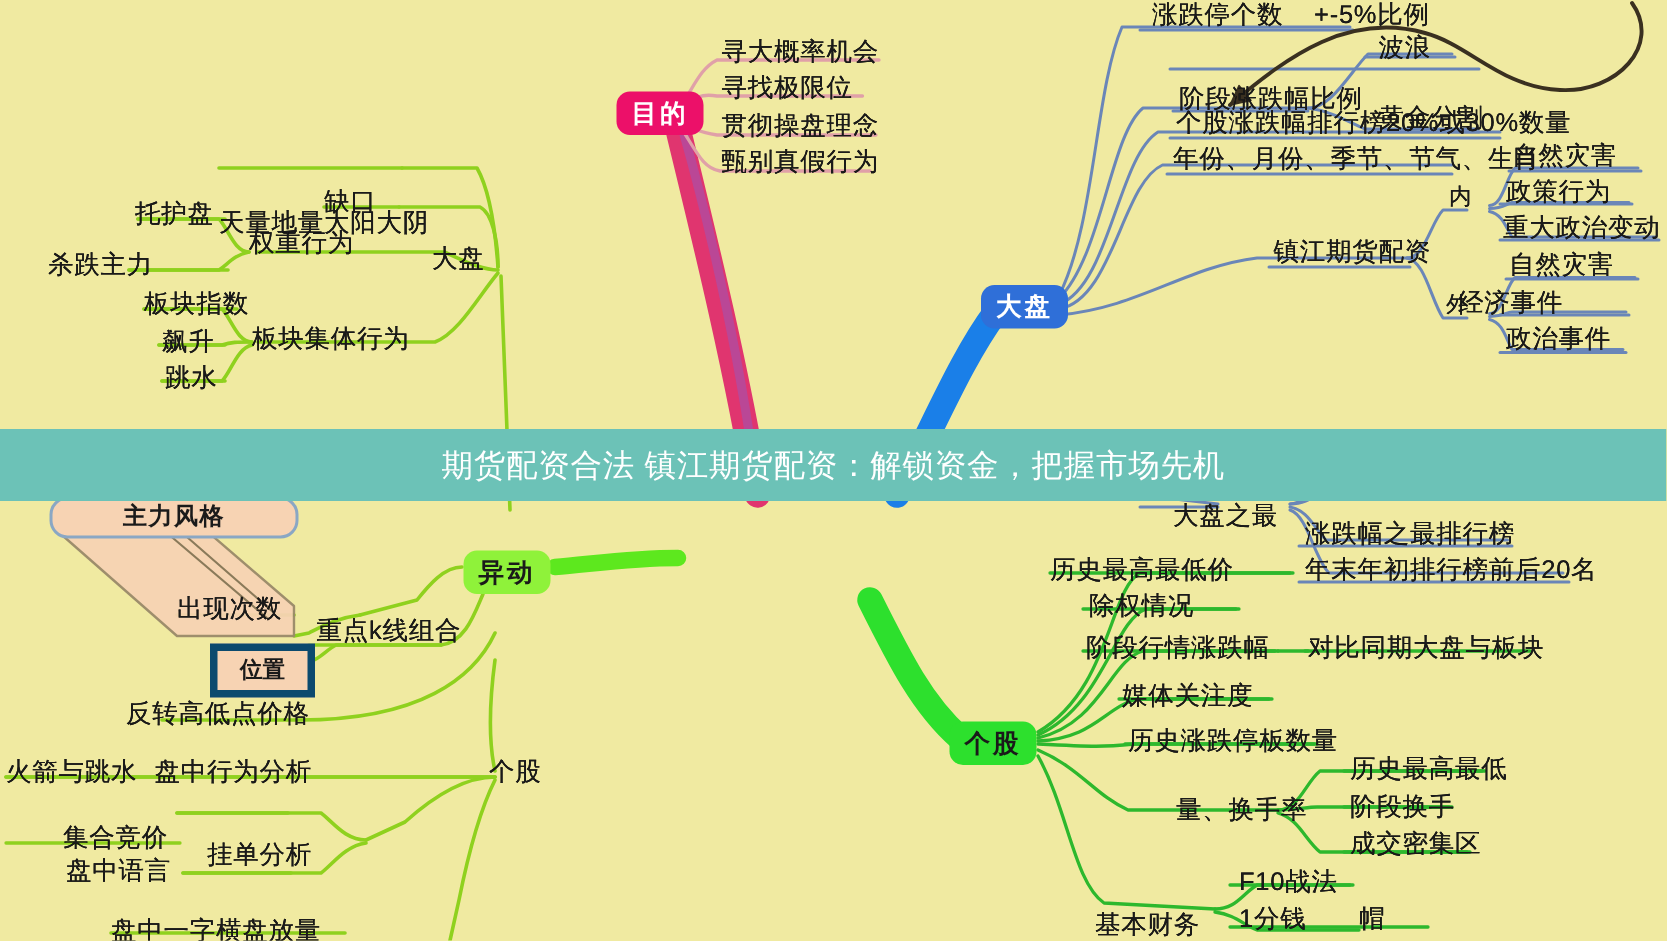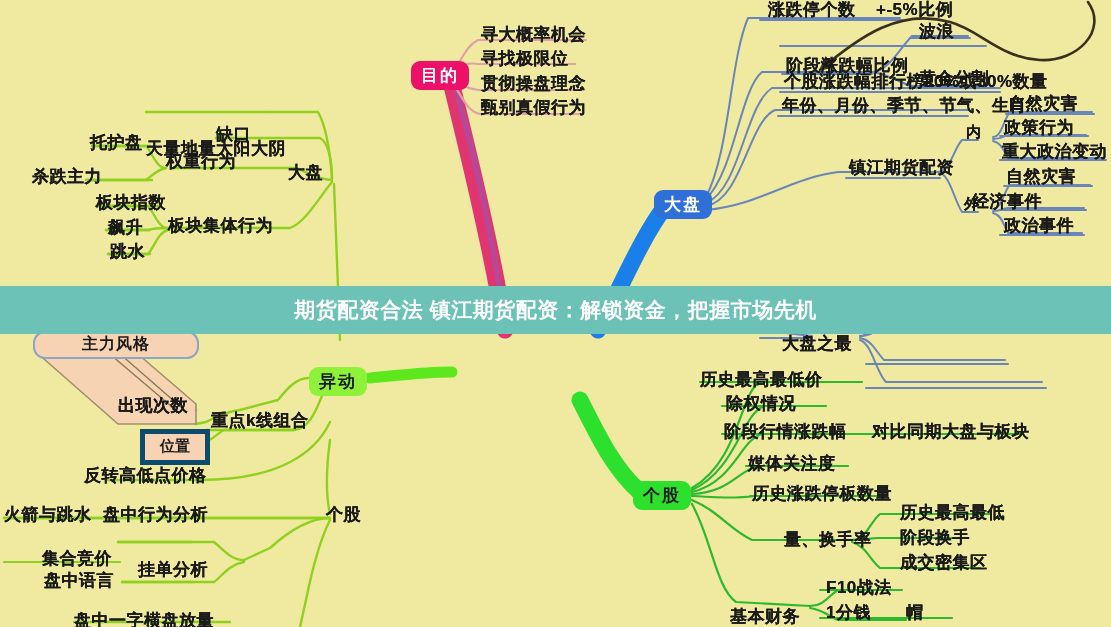--- a/index.html
+++ b/index.html
@@ -9,21 +9,21 @@
     background-color:#f0eaa1;
     font-family:"Liberation Sans","DejaVu Sans",sans-serif;
   }
   #stage{position:absolute;left:0;top:0;width:1111px;height:627px;overflow:hidden;}
   #wires{position:absolute;left:0;top:0;width:1111px;height:627px;}
 
   
   .lbl{
     position:absolute;white-space:nowrap;color:#1a1a1a;
     font-size:17px;line-height:20px;letter-spacing:.5px;
-    font-weight:700;
+    font-weight:400;
     text-shadow:0 0 0 #000;
   }
   .lbl.sm{font-size:15px;}
 
   
   .node{
     position:absolute;white-space:nowrap;border-radius:9px;
     font-size:17px;font-weight:700;letter-spacing:2px;
     padding:3px 10px;text-align:center;
   }
@@ -61,21 +61,21 @@
     font-size:15px;font-weight:700;color:#1a1a1a;
   }
 
   
   #banner{
     position:absolute;left:0;top:286px;width:1111px;height:48px;
     background:#6cc2b7;
     display:flex;align-items:center;justify-content:center;
   }
   #banner .t{
-    color:#ffffff;font-size:21px;font-weight:700;letter-spacing:.5px;
+    color:#ffffff;font-size:21px;font-weight:400;letter-spacing:.5px;
     white-space:nowrap;
   }
 </style>
 </head>
 <body>
 
 <div id="stage">
 
   <svg id="wires" viewBox="0 0 1111 627">
     <g fill="none" stroke-linecap="round" stroke-linejoin="round">
@@ -303,20 +303,22 @@
   <div class="lbl" style="left:1002px;top:142px;">重大政治变动</div>
 
   <div class="lbl sm" style="left:964px;top:194px;">外</div>
   <div class="lbl" style="left:1006px;top:167px;">自然灾害</div>
   <div class="lbl" style="left:972px;top:192px;">经济事件</div>
   <div class="lbl" style="left:1004px;top:216px;">政治事件</div>
 
   <div class="lbl" style="left:782px;top:334px;">大盘之最</div>
   <div class="lbl" style="left:876px;top:293px;">最高价、最低价股</div>
   <div class="lbl" style="left:876px;top:315px;">三低股</div>
+  <div class="lbl" style="left:870px;top:346px;">涨跌幅之最排行榜</div>
+  <div class="lbl" style="left:870px;top:370px;">年末年初排行榜前后20名</div>
 
   <div class="lbl" style="left:288px;top:163px;">大盘</div>
   <div class="lbl" style="left:146px;top:99px;margin-top:40px;">天量地量大阳大阴</div>
   <div class="lbl" style="left:216px;top:125px;">缺口</div>
   <div class="lbl" style="left:166px;top:152px;">权重行为</div>
   <div class="lbl" style="left:90px;top:133px;">托护盘</div>
   <div class="lbl" style="left:32px;top:167px;">杀跌主力</div>
   <div class="lbl" style="left:168px;top:216px;">板块集体行为</div>
   <div class="lbl" style="left:96px;top:193px;">板块指数</div>
   <div class="lbl" style="left:108px;top:218px;">飙升</div>

